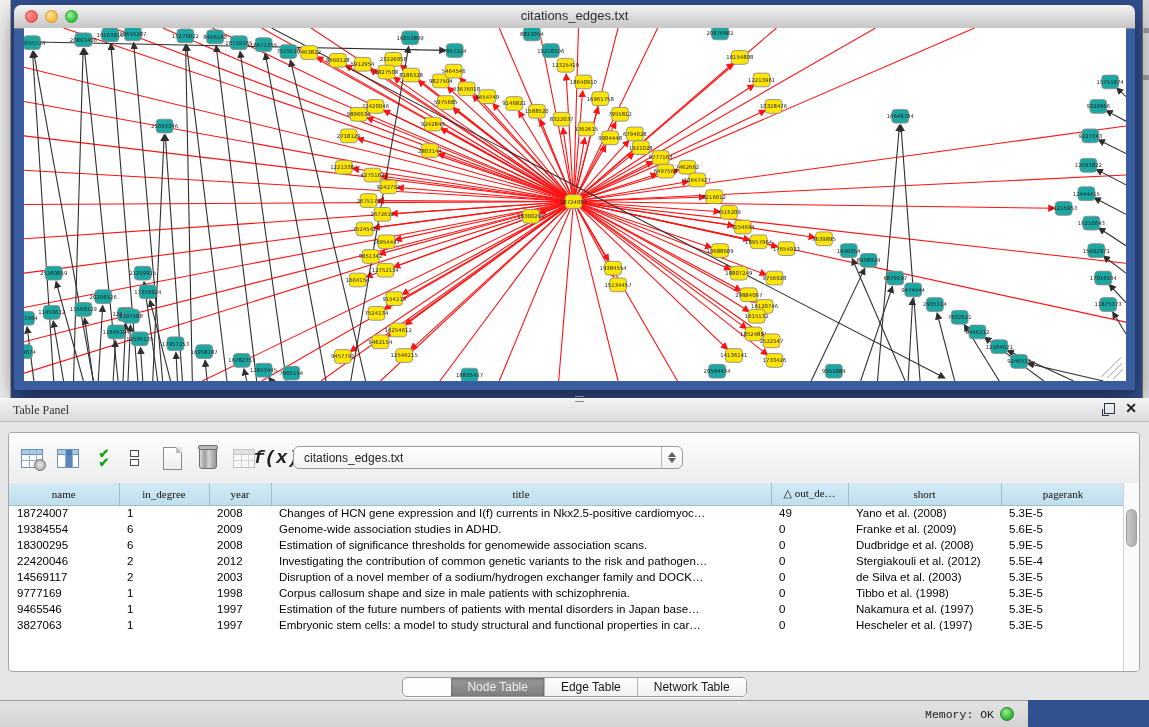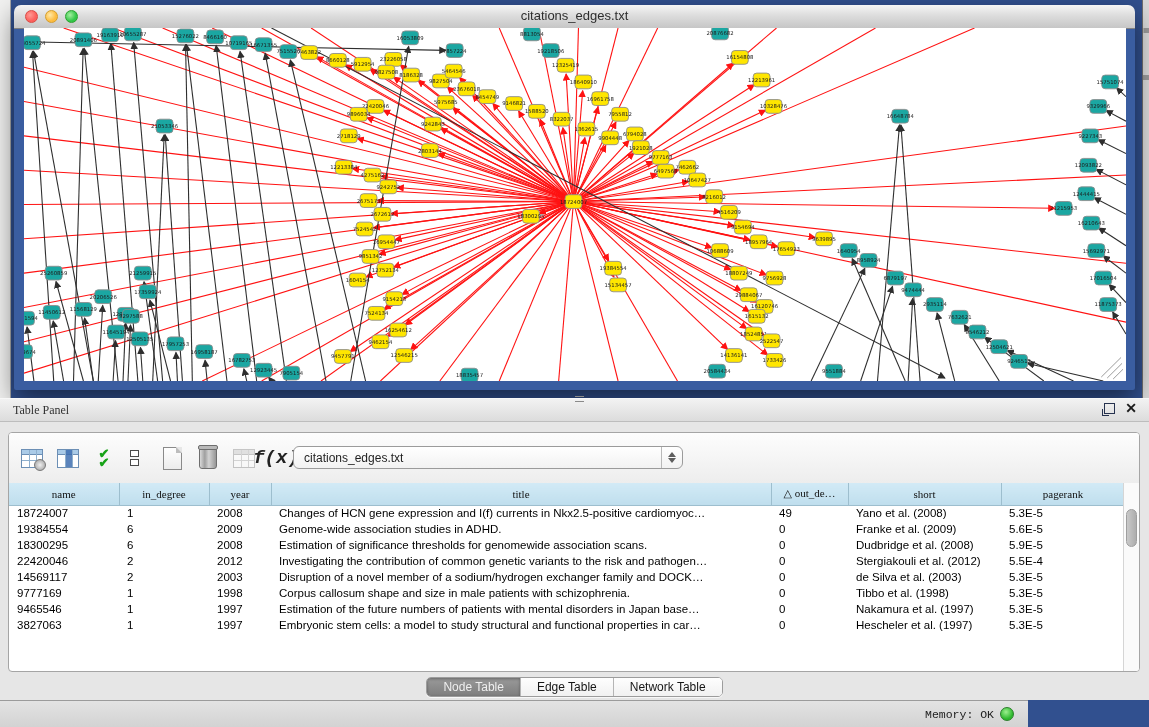--- a/index.html
+++ b/index.html
@@ -57,21 +57,21 @@
   table.grid th{height:22px;background:linear-gradient(#D2EAF6,#BFDEED);border-right:1px solid #9DBECE;
     border-bottom:1px solid #9DBECE;font-size:11px;font-weight:normal;color:#111;text-align:center;
     overflow:hidden;white-space:nowrap;padding:0 2px;box-sizing:border-box;font-family:Liberation Serif, serif;}
   table.grid td{height:16px;font-size:11.5px;color:#000;white-space:nowrap;overflow:hidden;
     padding:0 4px 0 8px;box-sizing:border-box;}
   .vscroll{position:absolute;right:0;top:50px;bottom:0;width:15px;background:#FAFAFA;border-left:1px solid #D5D5D5;}
   .vthumb{position:absolute;left:2px;right:2px;top:26px;height:36px;background:linear-gradient(90deg,#C9C9C9,#ADADAD);border-radius:6px;border:1px solid #9E9E9E;}
 
   .tabbar{position:absolute;left:0;right:0;top:276px;height:26px;display:flex;justify-content:center;align-items:center;}
   .segctl{display:flex;border:1px solid #9C9C9C;border-radius:5px;overflow:hidden;background:#FDFDFD;
-    box-shadow:0 1px 0 rgba(255,255,255,.7);}
+    box-shadow:0 1px 0 rgba(255,255,255,.7);padding-left:48px;}
   .seg{padding:2px 16px;font-size:12px;color:#161616;background:linear-gradient(#FEFEFE,#F1F1F1);border-left:1px solid #B5B5B5;}
   .seg:first-child{border-left:none;}
   .seg.sel{background:linear-gradient(#9A9A9A,#7E7E7E);color:#EFEFEF;box-shadow:inset 0 1px 3px rgba(0,0,0,.35);}
 
   .statusbar{position:absolute;left:0;top:700px;width:1028px;height:27px;background:linear-gradient(#E3E3E3,#D2D2D2);
     border-top:1px solid #9B9B9B;font-family:Liberation Mono, monospace;}
   .mem{position:absolute;right:14px;top:6px;display:flex;align-items:center;gap:6px;}
   .mem-label{font-size:11.5px;color:#222;}
   .mem-dot{width:14px;height:14px;border-radius:50%;background:radial-gradient(circle at 5px 4px,#9CEF8F,#2DB82D 65%);
     border:1px solid #2A7F2A;box-sizing:border-box;}

